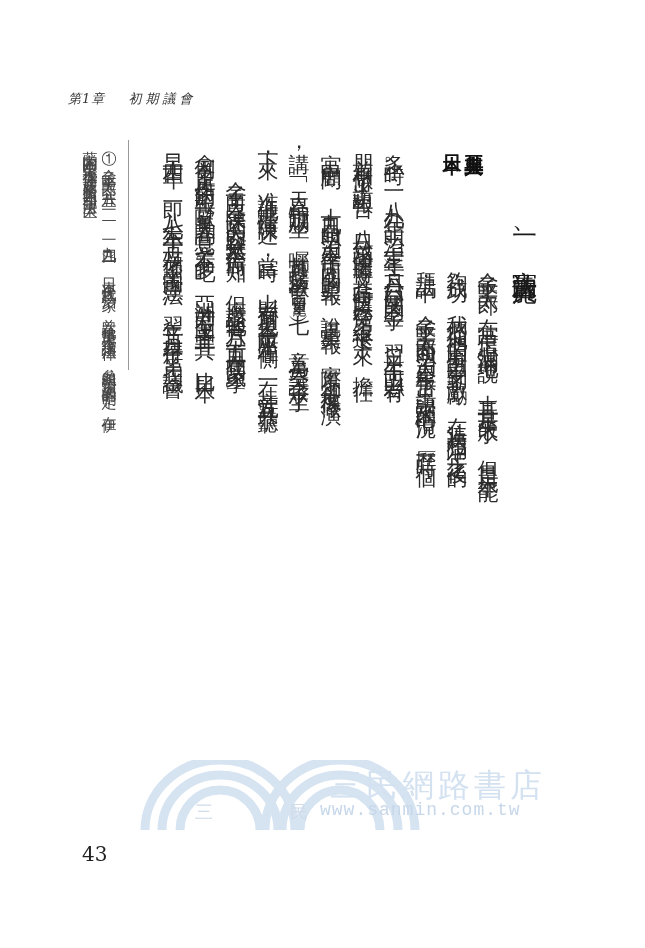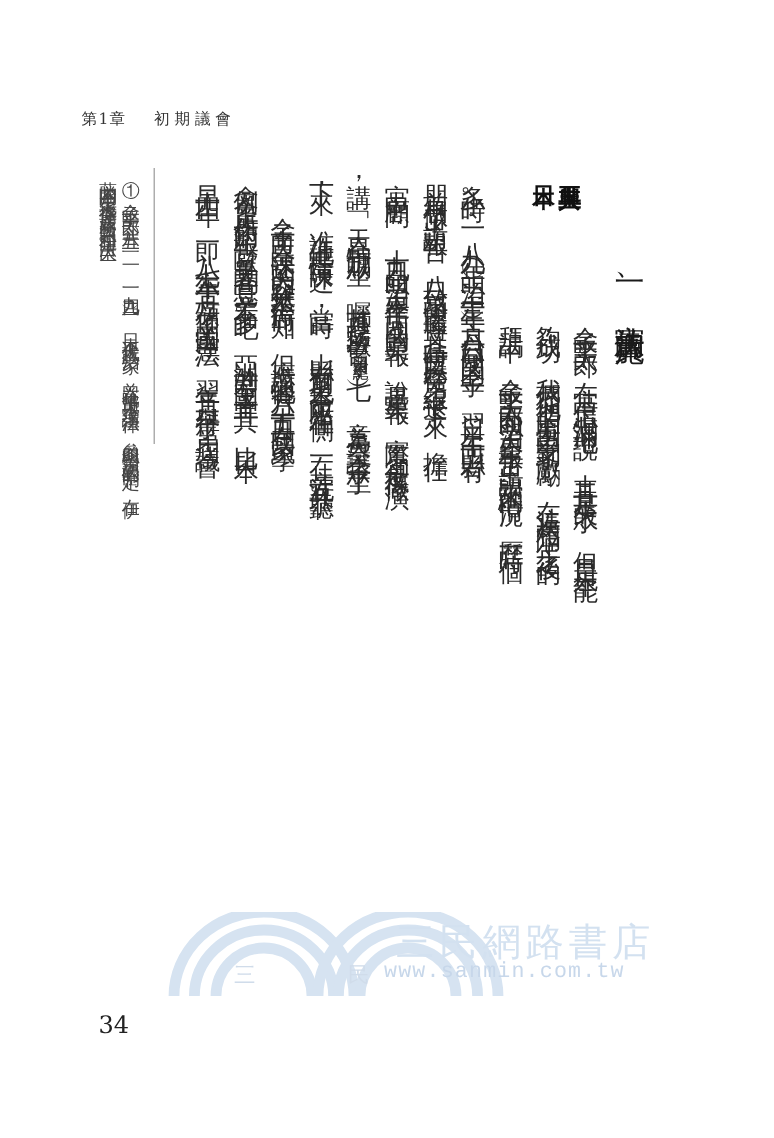--- a/index.html
+++ b/index.html
@@ -6,21 +6,21 @@
   body {
     width: 645px; height: 948px;
     background: #ffffff;
     position: relative;
     overflow: hidden;
     font-family: "DejaVu Serif", "Liberation Serif", serif;
     color: #2a2a2a;
   }
   .header {
     position: absolute; left: 68px; top: 90px;
-    font-size: 13px; letter-spacing: 1px; color: #333;
+    font-size: 13px; letter-spacing: 1px; color: #333; font-style: italic;
   }
   .header .chap { margin-right: 18px; }
   .header .title { letter-spacing: 4px; }
   .col {
     position: absolute;
     writing-mode: vertical-rl;
     text-orientation: upright;
     font-size: 21px;
     line-height: 1;
     letter-spacing: 5.5px;
@@ -113,21 +113,21 @@
 <div class="col" style="left:194px; top:137px;">會例會上所作的報告「歐美見聞意見」差不多吧。亞洲的君主國土耳其，比日本</div>
 <div class="col" style="left:162px; top:137px;">早十四年，即一八七六年十二月頒佈了帝國憲法，翌年三月舉行了第一屆議會，</div>
 
 <div class="fn-rule"></div>
 
 <div class="fn" style="left:101px; top:139px;">
   <span>①</span><span>金子堅太郎（一八五三——一九四二），日本近代政治家，曾在哈佛大學攻讀法律，參與明治憲法的制定，在伊</span>
 </div>
 <div class="fn" style="left:82px; top:139px;">藤內閣中先後擔任農商務大臣和司法大臣。</div>
 
-<div class="page-num">34</div>
+<div class="page-num">43</div>
 
 <svg class="watermark" viewBox="0 0 380 70">
   <g fill="none" stroke="#d6e3f1" stroke-width="9">
     <path d="M5 70 A75 70 0 0 1 155 70"></path>
     <path d="M22 70 A58 55 0 0 1 138 70"></path>
     <path d="M40 70 A40 40 0 0 1 120 70"></path>
     <path d="M125 70 A75 70 0 0 1 275 70"></path>
     <path d="M142 70 A58 55 0 0 1 258 70"></path>
     <path d="M160 70 A40 40 0 0 1 240 70"></path>
   </g>

